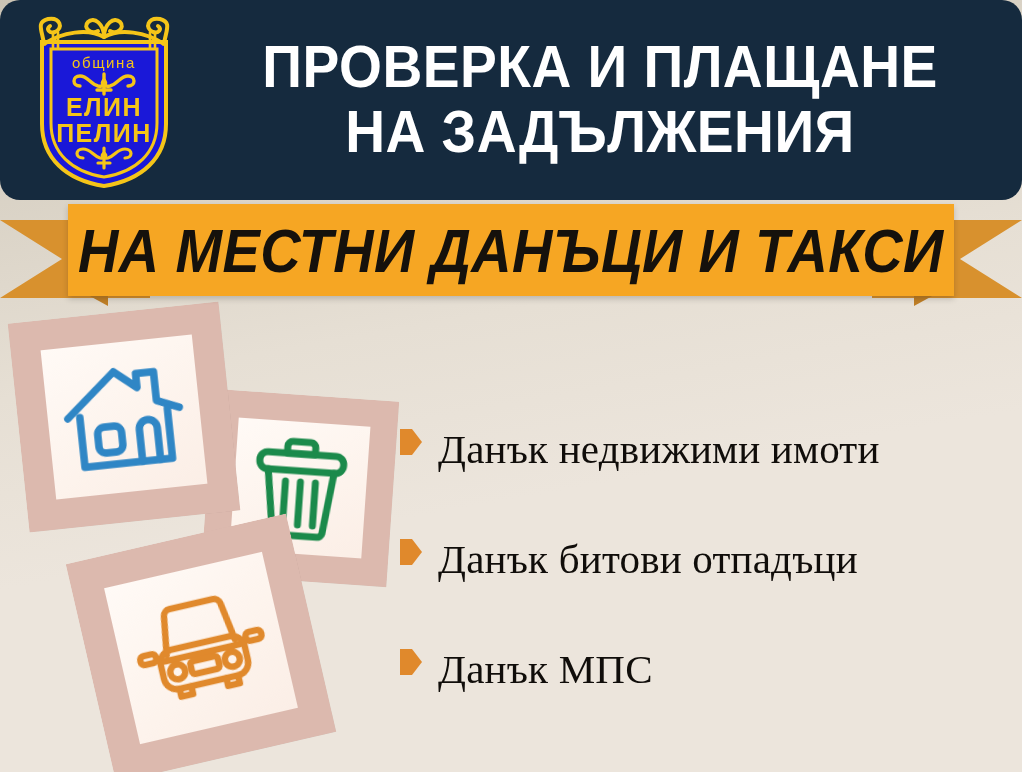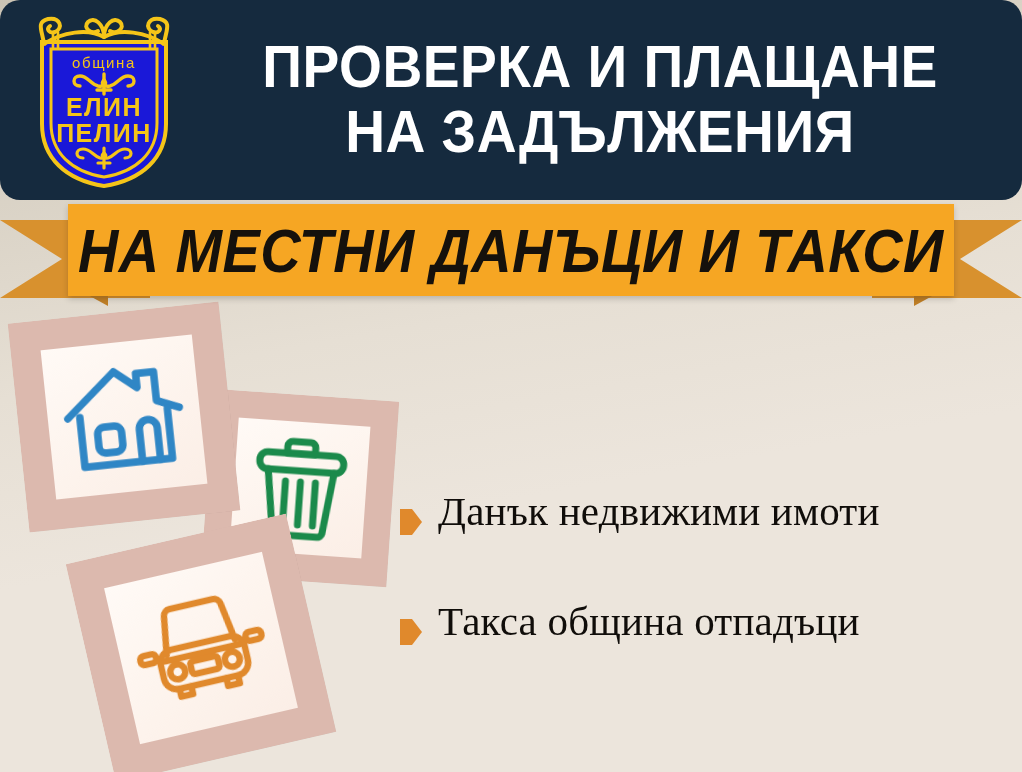--- a/index.html
+++ b/index.html
@@ -92,21 +92,21 @@
   #stamp-trash{left:207px;top:395px;width:186px;height:186px;transform:rotate(4deg);z-index:2;}
   #stamp-trash .stamp-inner{width:132px;height:132px;}
   #stamp-car{left:88px;top:536px;width:226px;height:224px;transform:rotate(-13deg);z-index:4;}
   #stamp-car .stamp-inner{width:162px;height:160px;}
 
   
   .bullets{
     position:absolute;left:400px;top:425px;width:610px;z-index:7;
   }
   .bullet-row{
-    display:flex;align-items:flex-end;height:110px;
+    display:flex;align-items:flex-start;height:110px;
   }
   .bullet-mark{
     width:22px;height:26px;flex:0 0 22px;margin-right:16px;margin-top:4px;
     background:#e0892c;
     clip-path:polygon(0 0,12px 0,22px 13px,12px 26px,0 26px);
   }
   .bullet-text{
     font-family:"Liberation Serif","DejaVu Serif",serif;
     font-size:41px;color:#100d0a;white-space:nowrap;letter-spacing:0.2px;
   }
@@ -215,19 +215,23 @@
 
   <div class="bullets">
 
     <div class="bullet-row">
       <span class="bullet-mark"></span>
       <span class="bullet-text">Данък недвижими имоти</span>
     </div>
 
     <div class="bullet-row">
       <span class="bullet-mark"></span>
-      <span class="bullet-text">Такса община отпадъци</span>
-    </div>
-
+      <span class="bullet-text">Данък битови отпадъци</span>
+    </div>
+
+    <div class="bullet-row">
+      <span class="bullet-mark"></span>
+      <span class="bullet-text">Данък МПС</span>
+    </div>
 
   </div>
 
 </div>
 
 </body></html>

